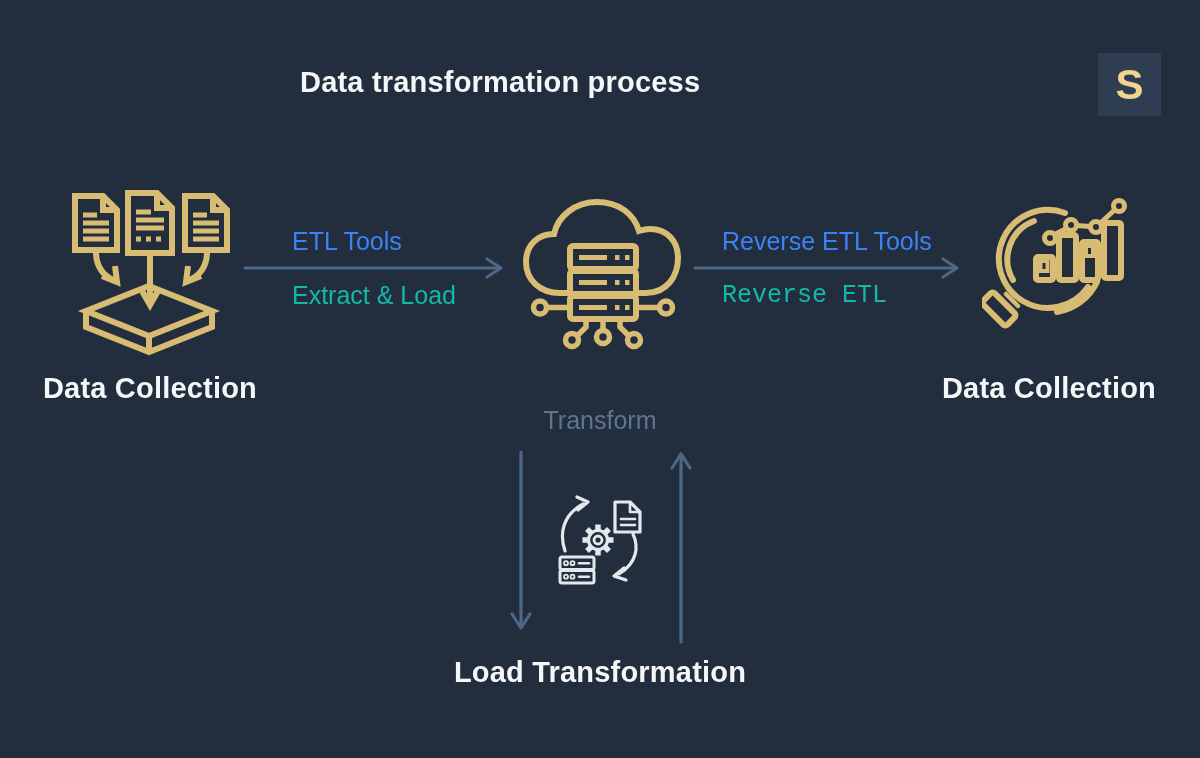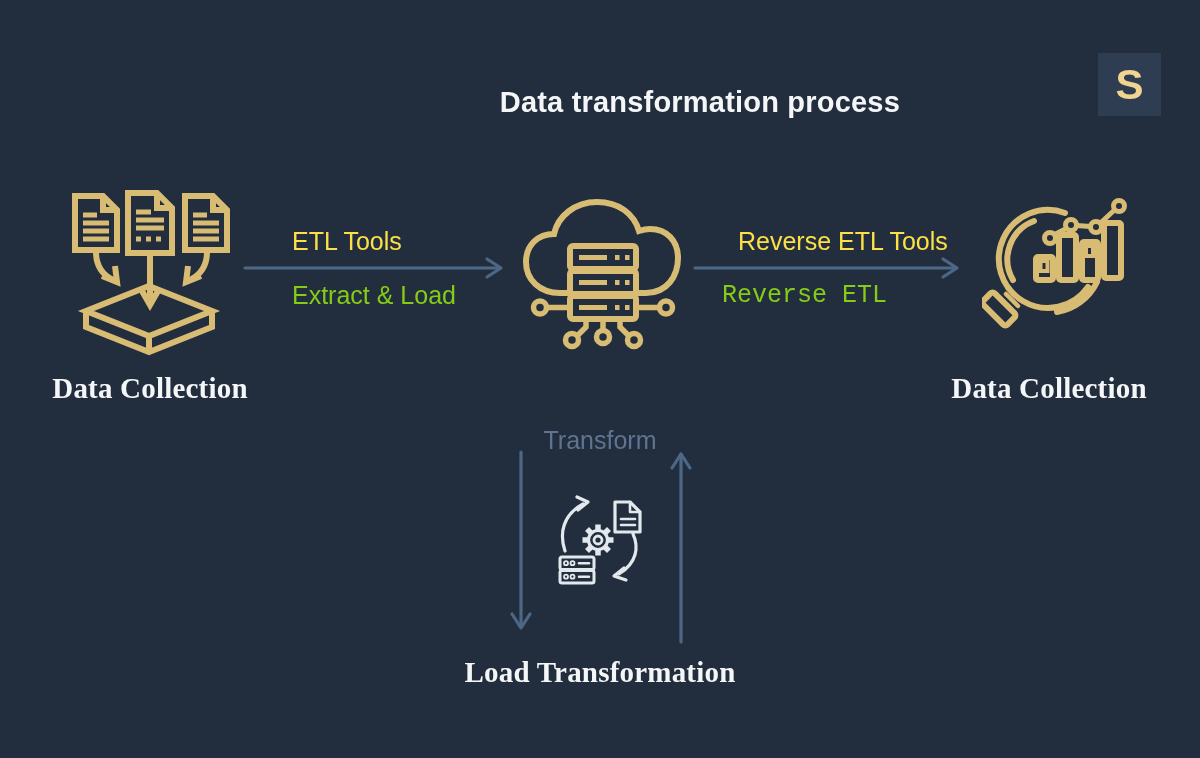--- a/index.html
+++ b/index.html
@@ -4,41 +4,41 @@
 <style>
   html,body{margin:0;padding:0;}
   body{
     width:1200px;height:758px;position:relative;overflow:hidden;
     background:#222e3e;
     font-family:"Liberation Sans", sans-serif;
     -webkit-font-smoothing:antialiased;
   }
   .abs{position:absolute;}
   .page-title{
-    left:300px;top:66px;width:600px;text-align:right;
-    font-size:29px;font-weight:700;color:#f4f6f8;letter-spacing:.2px;margin-top:20px;
+    left:300px;top:66px;width:600px;text-align:left;
+    font-size:29px;font-weight:700;color:#f4f6f8;letter-spacing:.2px;
   }
   .logo{
     left:1098px;top:53px;width:63px;height:63px;background:#2e3d52;
     display:flex;align-items:center;justify-content:center;
   }
   .logo span{font-size:42px;font-weight:700;color:#f0d490;line-height:1;}
   .node-label{
-    font-size:29px;font-weight:700;color:#f4f6f8;text-align:center;letter-spacing:.2px;font-family:Liberation Serif, serif;
+    font-size:29px;font-weight:700;color:#f4f6f8;text-align:center;letter-spacing:.2px;
   }
   .lbl-collection{left:0;top:372px;width:300px;}
   .lbl-activation{left:899px;top:372px;width:300px;}
   .lbl-transformation{left:400px;top:656px;width:400px;}
-  .arrow-title{font-size:25px;font-weight:500;color:#fde047;}
-  .arrow-sub{font-size:25px;font-weight:400;color:#84cc16;}
+  .arrow-title{font-size:25px;font-weight:500;color:#3b82f6;}
+  .arrow-sub{font-size:25px;font-weight:400;color:#14b8a6;}
   .etl-title{left:292px;top:227px;}
   .etl-sub{left:292px;top:281px;}
-  .rev-title{left:738px;top:227px;}
+  .rev-title{left:722px;top:227px;}
   .rev-sub{left:722px;top:281px;font-family:Liberation Mono, monospace;}
-  .transform-lbl{left:450px;top:406px;width:300px;text-align:center;font-size:25px;font-weight:400;color:#5e7490;margin-top:20px;}
+  .transform-lbl{left:450px;top:406px;width:300px;text-align:center;font-size:25px;font-weight:400;color:#5e7490;}
   svg{display:block;}
   .gold-stroke{stroke:#d8bc73;fill:none;}
 </style>
 </head>
 <body>
 
 <div class="abs page-title">Data transformation process</div>
 
 <div class="abs logo">
   <span>S</span>

